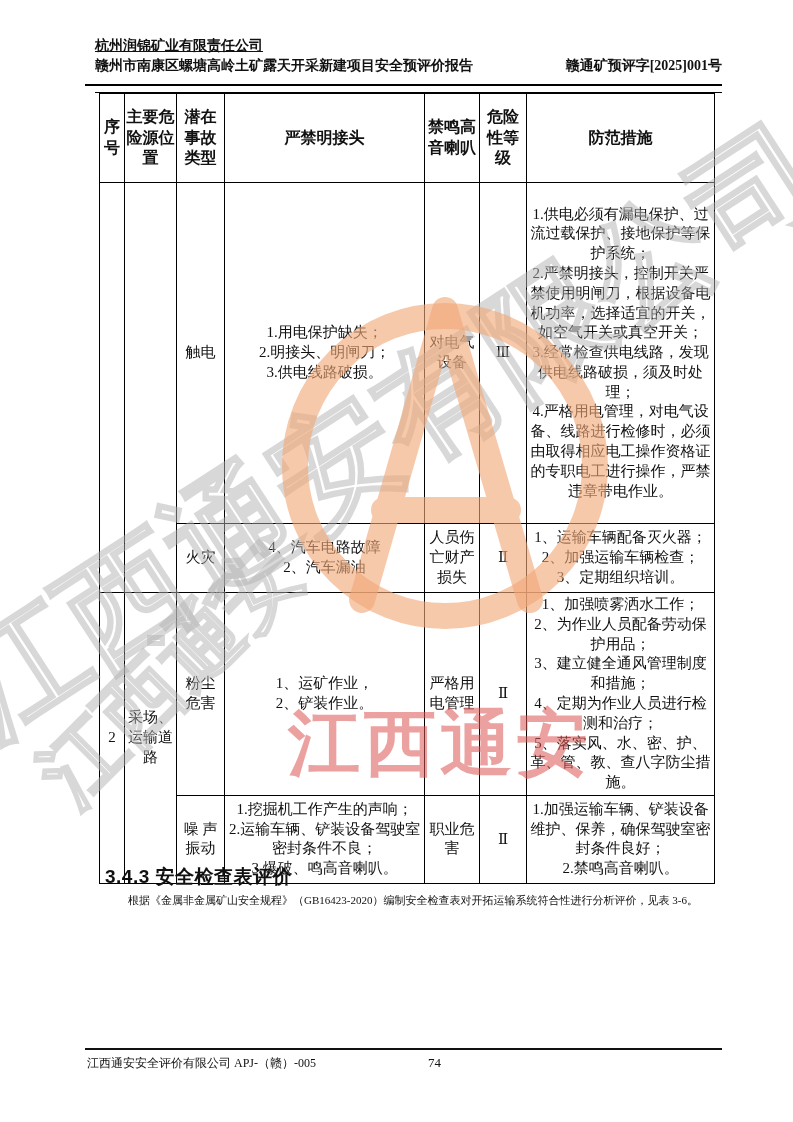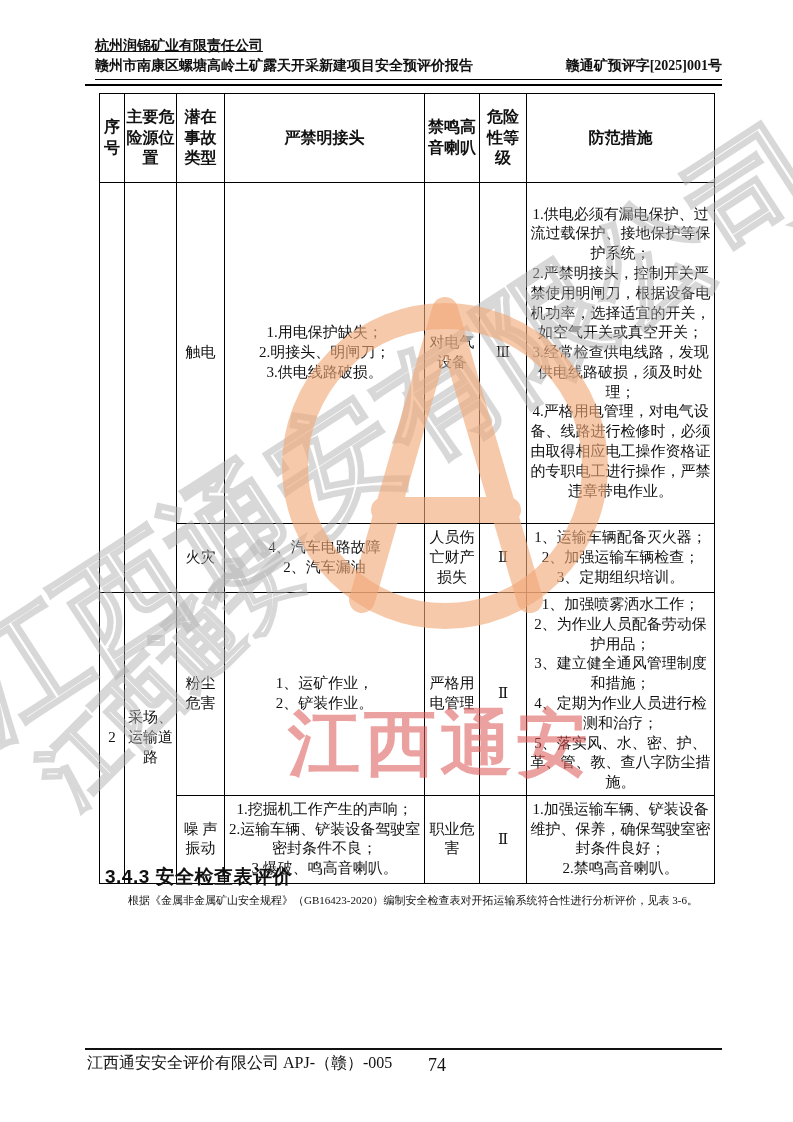--- a/index.html
+++ b/index.html
@@ -9,21 +9,21 @@
     background:#ffffff;
     overflow:hidden;
     font-family:"Liberation Serif","DejaVu Serif",serif;
     color:#111;
     text-decoration:underline;
   }
   
   .page-header{position:absolute;left:95px;top:36px;width:627px;}
   .hdr-line1{font-size:14px;font-weight:600;text-decoration:underline;display:inline-block;line-height:18px;}
   .hdr-line2{display:flex;justify-content:space-between;align-items:flex-end;
-             border-bottom:1px solid #000;padding-bottom:4px;margin-top:2px;
+             border-bottom:1px solid #000;padding-bottom:17px;margin-top:2px;
              font-size:14px;font-weight:600;line-height:18px;}
   .hdr-rule{position:absolute;left:85px;top:84px;width:637px;height:2px;background:#000;}
   
   table.risk{
     position:absolute;left:99px;top:93px;
     border-collapse:collapse;table-layout:fixed;width:615px;
     font-size:15px;line-height:1.32;
   }
   table.risk td,table.risk th{
     border:1.5px solid #000;
@@ -35,22 +35,22 @@
   table.risk th{font-size:16px;font-weight:bold;text-align:center;padding:3px 1px;line-height:1.3;}
   .c-center{text-align:center;}
   .c-left{text-align:center;margin-top:12px;}
   
   .section-heading{position:absolute;left:105px;top:848px;font-size:19px;font-weight:bold;
                    font-family:"Liberation Sans","DejaVu Sans",sans-serif;letter-spacing:.5px;margin-top:16px;}
   .body-paragraph{position:absolute;left:105px;top:880px;width:622px;
                   font-size:11px;line-height:40px;text-indent:2.1em;text-align:justify;}
   
   .footer-rule{position:absolute;left:85px;top:1048px;width:637px;height:2px;background:#111;}
-  .footer-text{position:absolute;left:87px;top:1055px;width:635px;font-size:16px;line-height:16px;}
-  .footer-page{position:absolute;left:428px;top:1055px;font-size:18px;}
+  .footer-text{position:absolute;left:87px;top:1055px;width:635px;font-size:12px;line-height:16px;}
+  .footer-page{position:absolute;left:428px;top:1055px;font-size:13px;}
   
   .wm{position:absolute;pointer-events:none;}
   .wm-layer{position:absolute;inset:0;z-index:5;pointer-events:none;}
   .wm-gray{
     color:transparent;
     -webkit-text-stroke:2.5px rgba(178,178,178,.50);
     text-stroke:2.5px rgba(178,178,178,.50);
     font-family:"Liberation Sans","DejaVu Sans",sans-serif;
     font-weight:bold;white-space:nowrap;
   }

